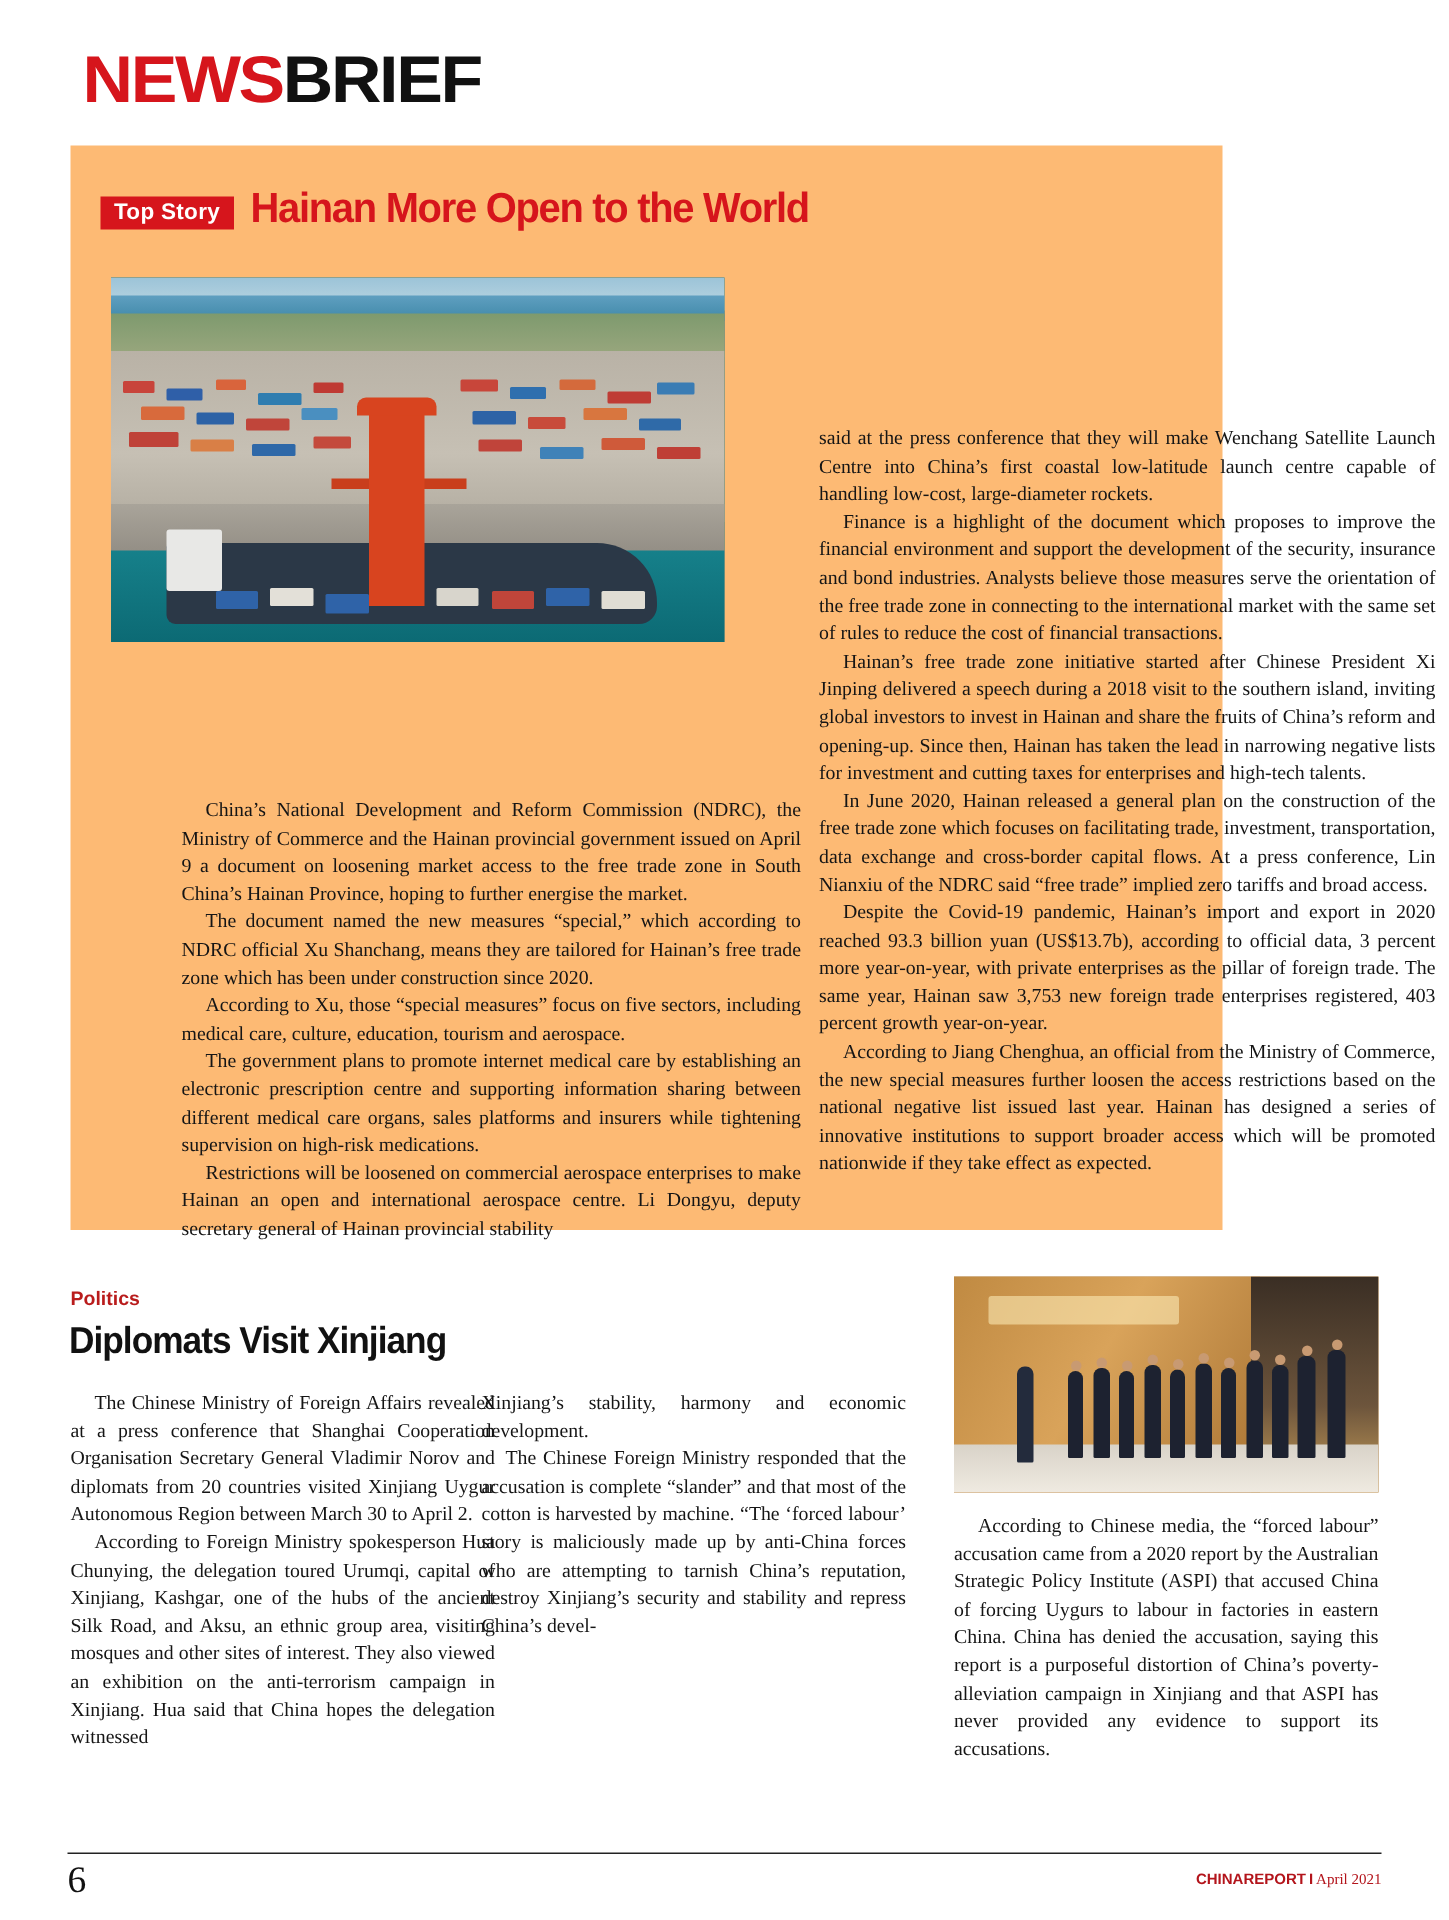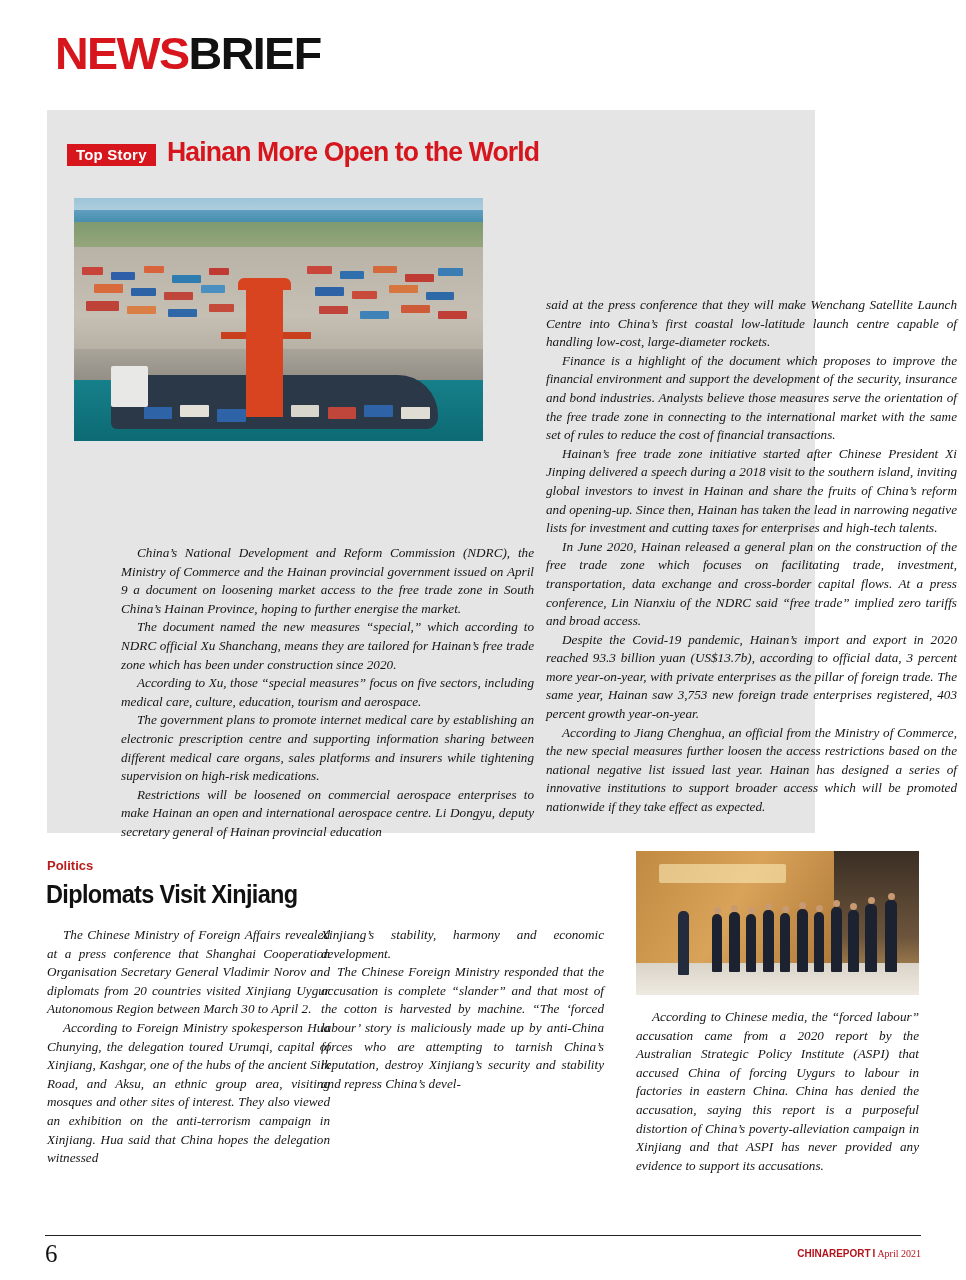--- a/index.html
+++ b/index.html
@@ -30,24 +30,24 @@
     transform: scaleX(1.06);
     transform-origin: left center;
   }
   #masthead .mh-news { color: #d6151c; }
   #masthead .mh-brief { color: #111111; }
 
   
   #topstory-panel {
     position: absolute;
     left: 47px;
-    top: 110px;
+    top: 97px;
     width: 768px;
     height: 723px;
-    background: #e5e5e5;
+    background: #fdba74;
   }
 
   .badge {
     position: absolute;
     left: 20px;
     top: 34px;
     background: #d6151c;
     color: #ffffff;
     font-family: "Liberation Sans", sans-serif;
     font-weight: bold;
@@ -140,21 +140,20 @@
     font-size: 13.2px;
     line-height: 18.6px;
     text-align: justify;
     text-justify: inter-word;
     color: #151515;
     hyphens: manual;
   }
   .col-text p {
     margin: 0;
     text-indent: 16px;
-    font-style: italic;
   }
   .col-text p.noindent { text-indent: 0; }
 
   #ts-col-left {
     left: 74px;
     top: 434px;
     width: 413px;
   }
   #ts-col-right {
     left: 499px;
@@ -333,21 +332,21 @@
     <div class="ctr" style="left:62%;bottom:9%;width:7%;height:5%;background:#c0453a;"></div>
     <div class="ctr" style="left:71%;bottom:10%;width:7%;height:5%;background:#2f63a8;"></div>
     <div class="ctr" style="left:80%;bottom:9%;width:7%;height:5%;background:#e0ddd4;"></div>
   </div>
 
   <div class="col-text" id="ts-col-left">
     <p>China’s National Development and Reform Commission (NDRC), the Ministry of Commerce and the Hainan provincial government issued on April 9 a document on loosening market access to the free trade zone in South China’s Hainan Province, hoping to further energise the market.</p>
     <p>The document named the new measures “special,” which according to NDRC official Xu Shanchang, means they are tailored for Hainan’s free trade zone which has been under construction since 2020.</p>
     <p>According to Xu, those “special measures” focus on five sectors, including medical care, culture, education, tourism and aerospace.</p>
     <p>The government plans to promote internet medical care by establishing an electronic prescription centre and supporting information sharing between different medical care organs, sales platforms and insurers while tightening supervision on high-risk medications.</p>
-    <p>Restrictions will be loosened on commercial aerospace enterprises to make Hainan an open and international aerospace centre. Li Dongyu, deputy secretary general of Hainan provincial education</p>
+    <p>Restrictions will be loosened on commercial aerospace enterprises to make Hainan an open and international aerospace centre. Li Dongyu, deputy secretary general of Hainan provincial stability</p>
   </div>
 
   <div class="col-text" id="ts-col-right">
     <p class="noindent">said at the press conference that they will make Wenchang Satellite Launch Centre into China’s first coastal low-latitude launch centre capable of handling low-cost, large-diameter rockets.</p>
     <p>Finance is a highlight of the document which proposes to improve the financial environment and support the development of the security, insurance and bond industries. Analysts believe those measures serve the orientation of the free trade zone in connecting to the international market with the same set of rules to reduce the cost of financial transactions.</p>
     <p>Hainan’s free trade zone initiative started after Chinese President Xi Jinping delivered a speech during a 2018 visit to the southern island, inviting global investors to invest in Hainan and share the fruits of China’s reform and opening-up. Since then, Hainan has taken the lead in narrowing negative lists for investment and cutting taxes for enterprises and high-tech talents.</p>
     <p>In June 2020, Hainan released a general plan on the construction of the free trade zone which focuses on facilitating trade, investment, transportation, data exchange and cross-border capital flows. At a press conference, Lin Nianxiu of the NDRC said “free trade” implied zero tariffs and broad access.</p>
     <p>Despite the Covid-19 pandemic, Hainan’s import and export in 2020 reached 93.3 billion yuan (US$13.7b), according to official data, 3 percent more year-on-year, with private enterprises as the pillar of foreign trade. The same year, Hainan saw 3,753 new foreign trade enterprises registered, 403 percent growth year-on-year.</p>
     <p>According to Jiang Chenghua, an official from the Ministry of Commerce, the new special measures further loosen the access restrictions based on the national negative list issued last year. Hainan has designed a series of innovative institutions to support broader access which will be promoted nationwide if they take effect as expected.</p>
   </div>

